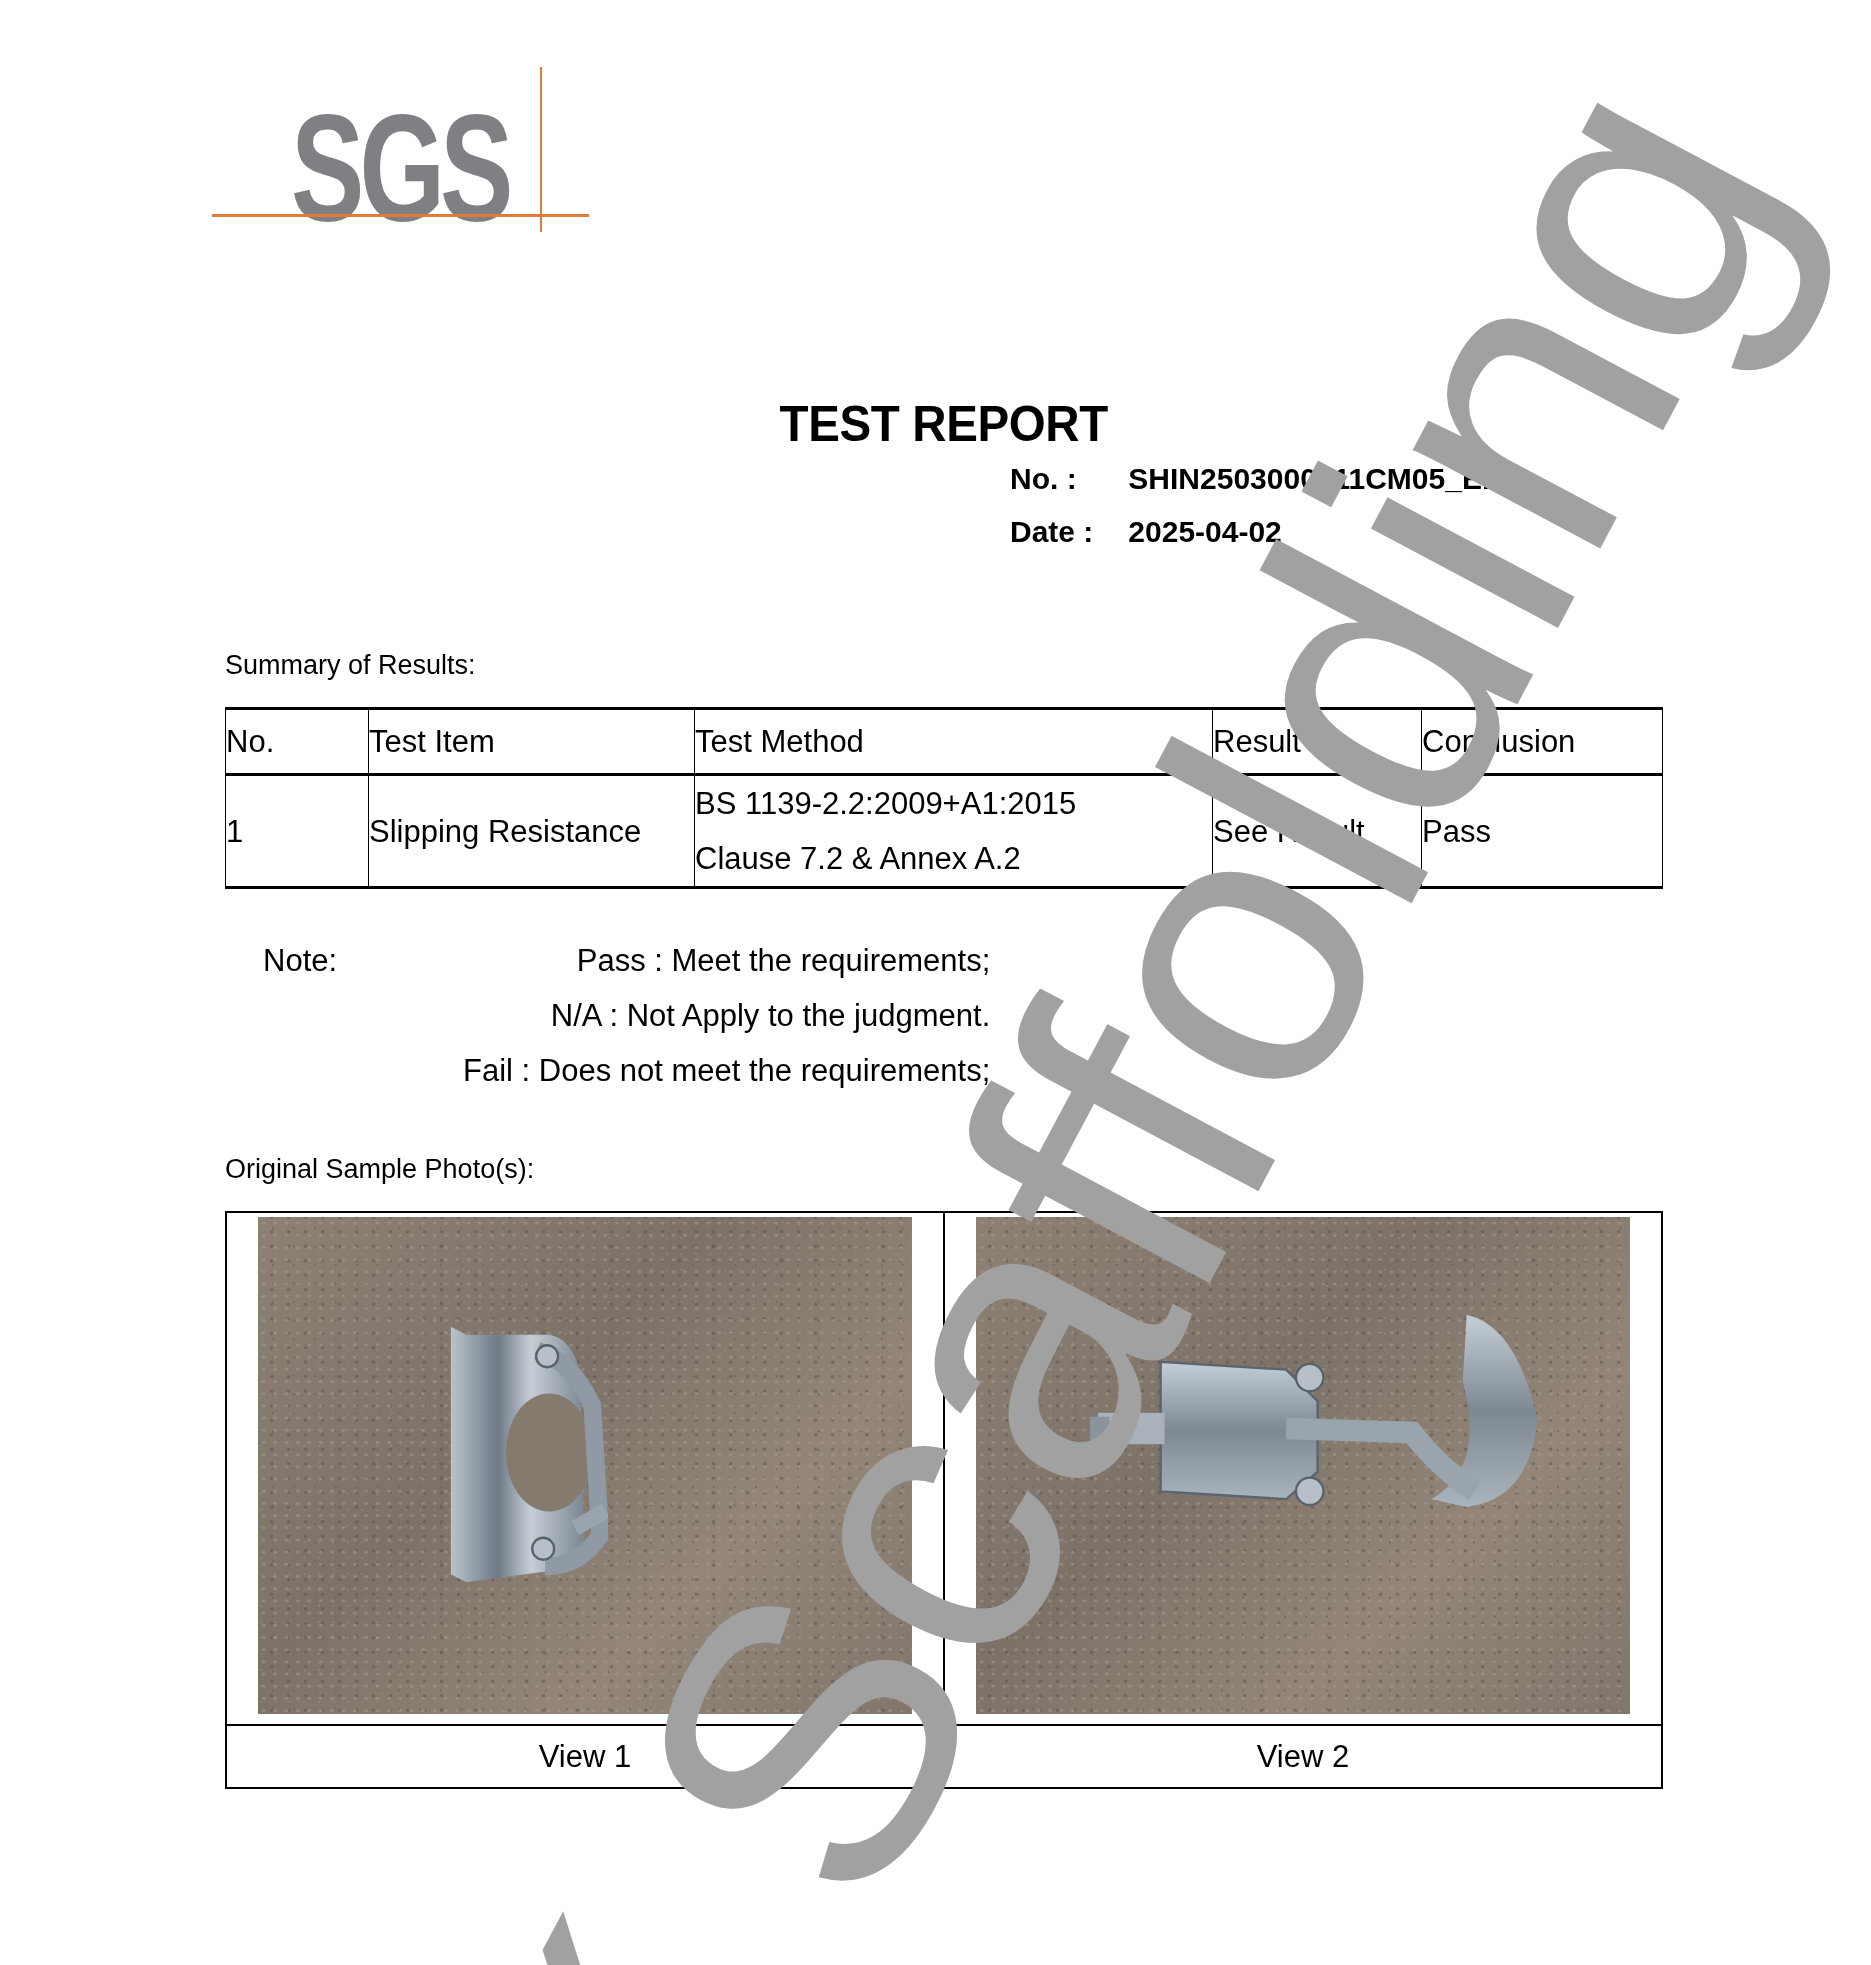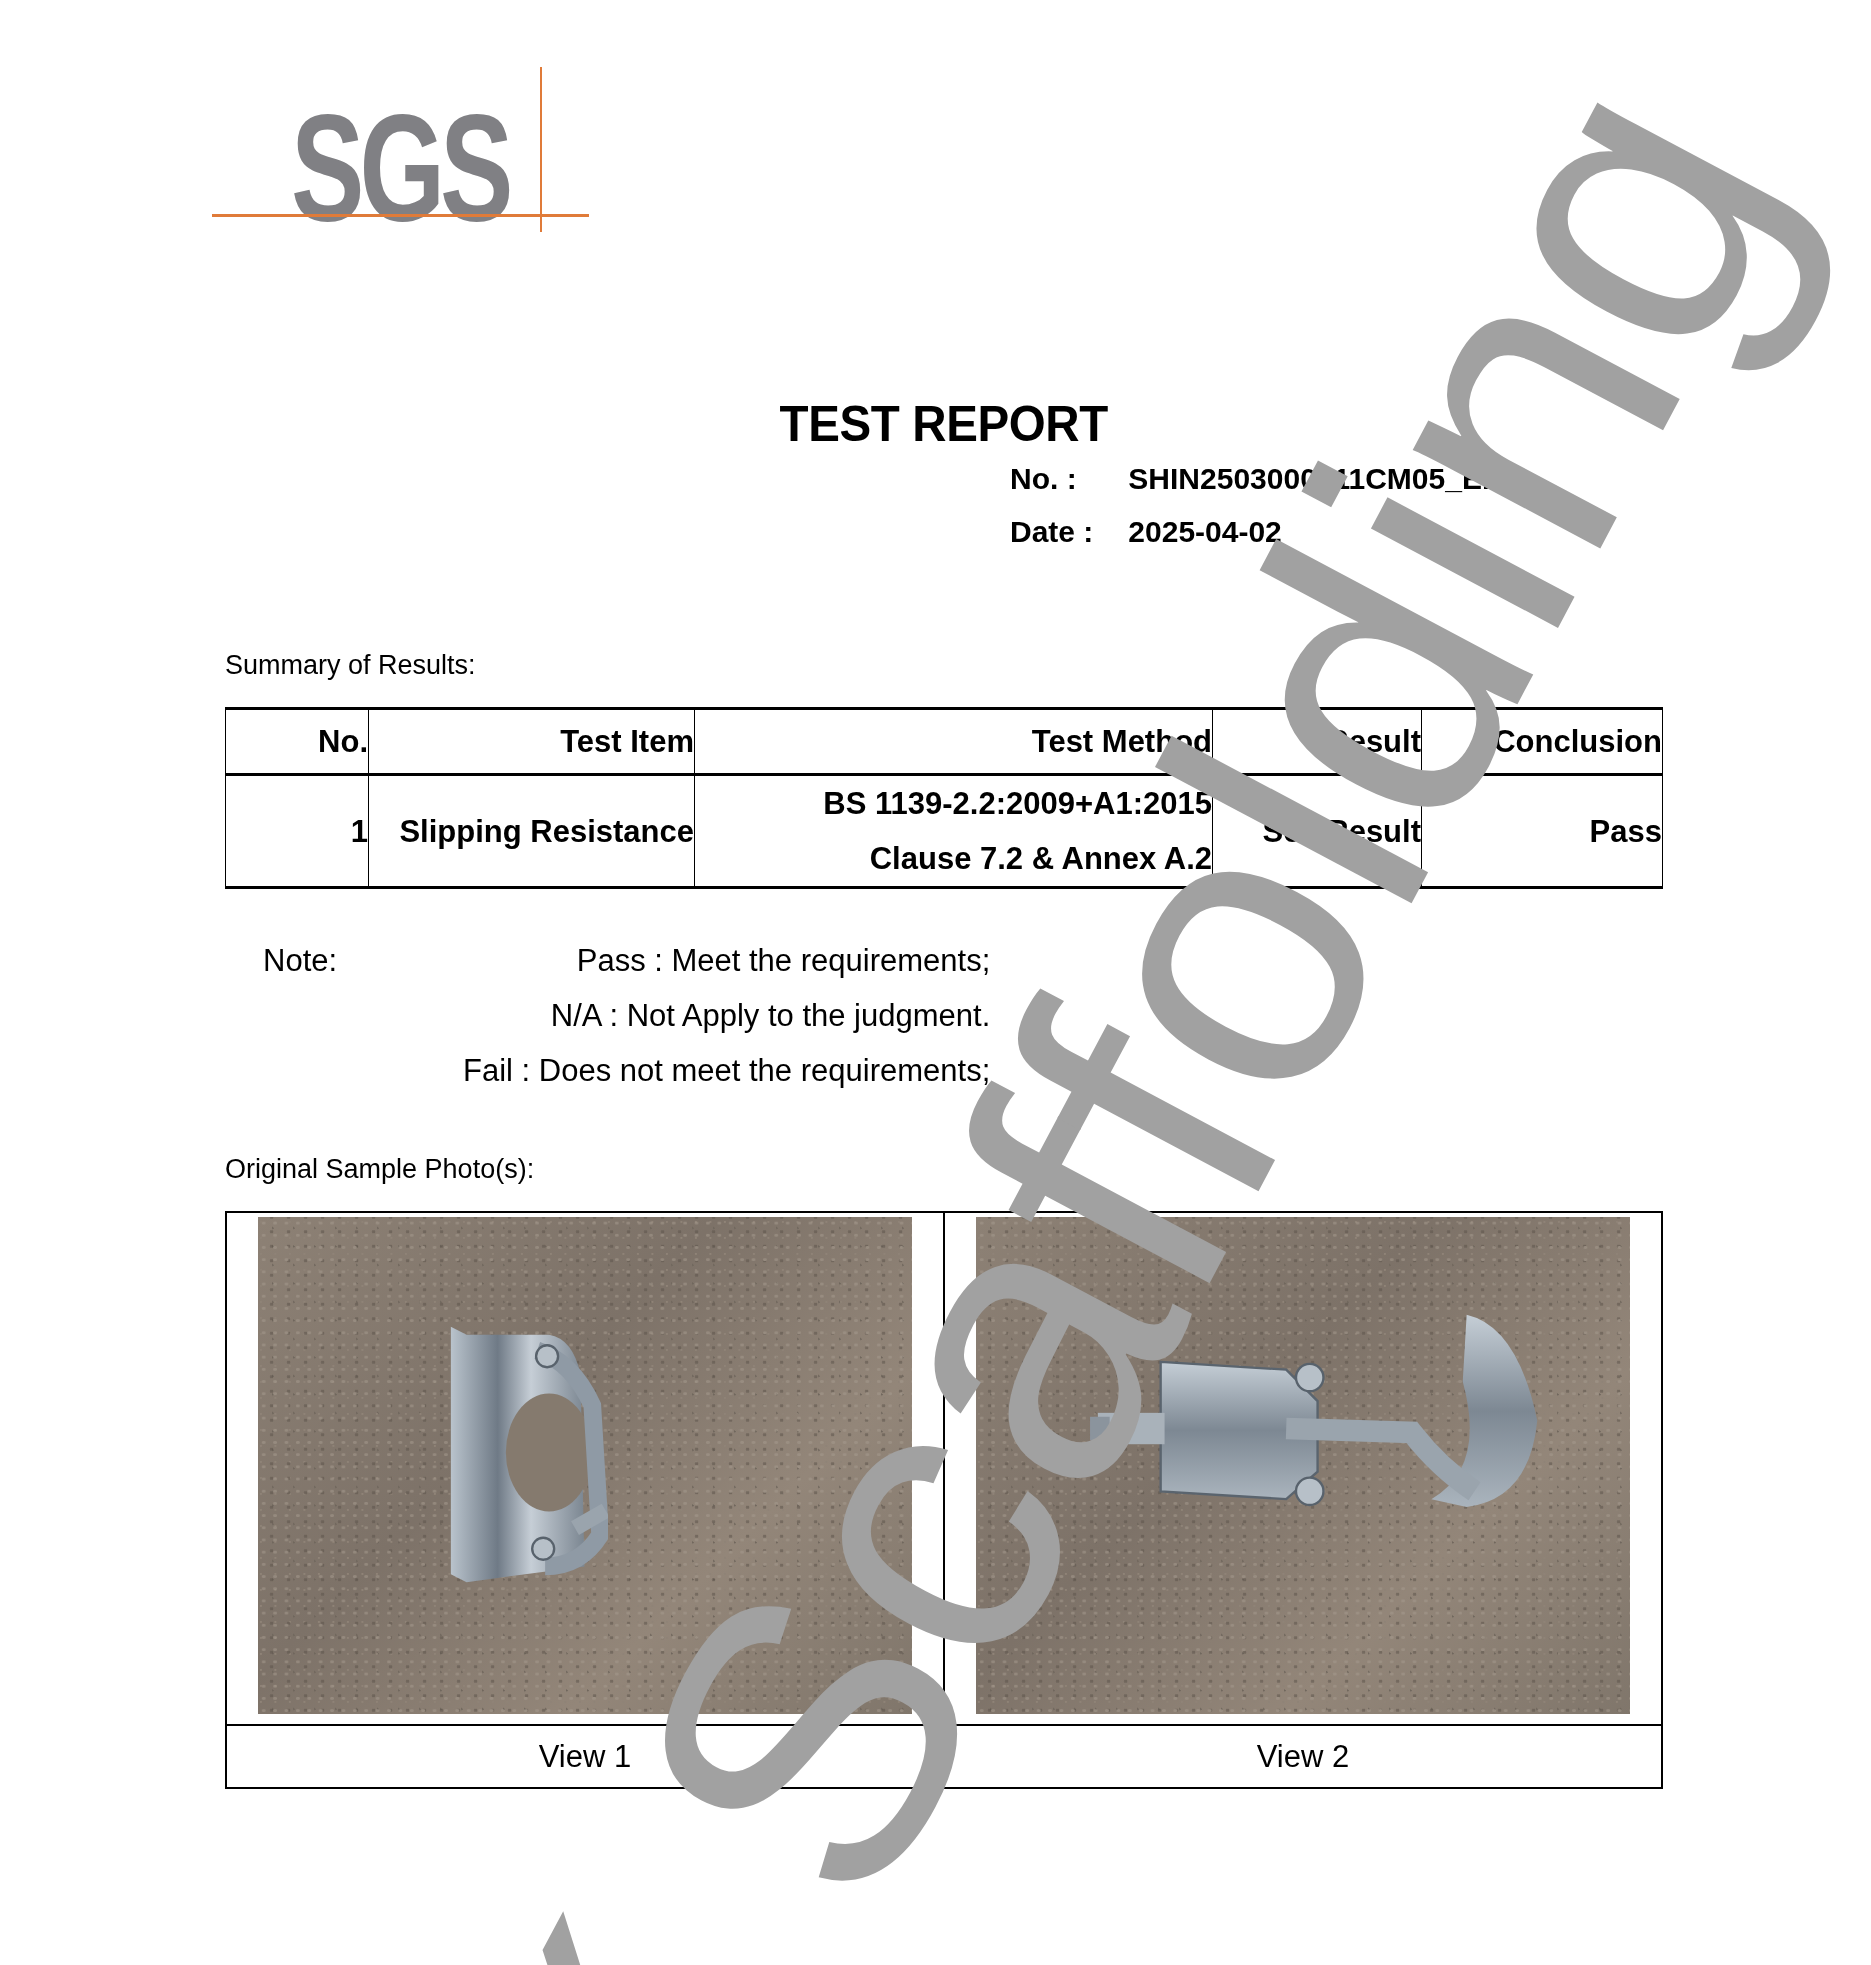--- a/index.html
+++ b/index.html
@@ -19,21 +19,21 @@
   #title { left:0; width:1872px; top:395px; text-align:center; font-weight:700; font-size:50px;
            transform:scaleX(0.95); letter-spacing:-0.4px; padding-left:7.9px; }
   #meta { left:1010px; top:452px; font-weight:700; font-size:30px; line-height:53px; }
   #meta .k { display:inline-block; width:110px; }
 
   .label { font-size:27px; }
   #summary-label { left:225px; top:650px; }
 
   table { border-collapse:collapse; }
   #summary-table { position:absolute; left:225px; top:707px; width:1438px; font-size:31px; }
-  #summary-table td, #summary-table th { border:1.6px solid #000; text-align:right; font-weight:700; padding:0; }
+  #summary-table td, #summary-table th { border:1.6px solid #000; text-align:left; font-weight:400; padding:0; }
   #summary-table th { height:63px; border-top-width:3.1px; border-bottom-width:3.1px; }
   #summary-table td { height:108px; border-bottom-width:3.1px; line-height:55px; }
 
   #notes { left:263px; top:933px; font-size:31px; line-height:55px; }
   #notes .note-k { position:absolute; left:0; top:0; }
   #notes .note-lines { position:absolute; left:200px; top:0; white-space:nowrap;text-align:right; }
 
   #photos-label { left:225px; top:1154px; }
   #photo-table { position:absolute; left:225px; top:1211px; width:1438px; font-size:31px; }
   #photo-table td { border:2px solid #000; text-align:center; padding:0; }

